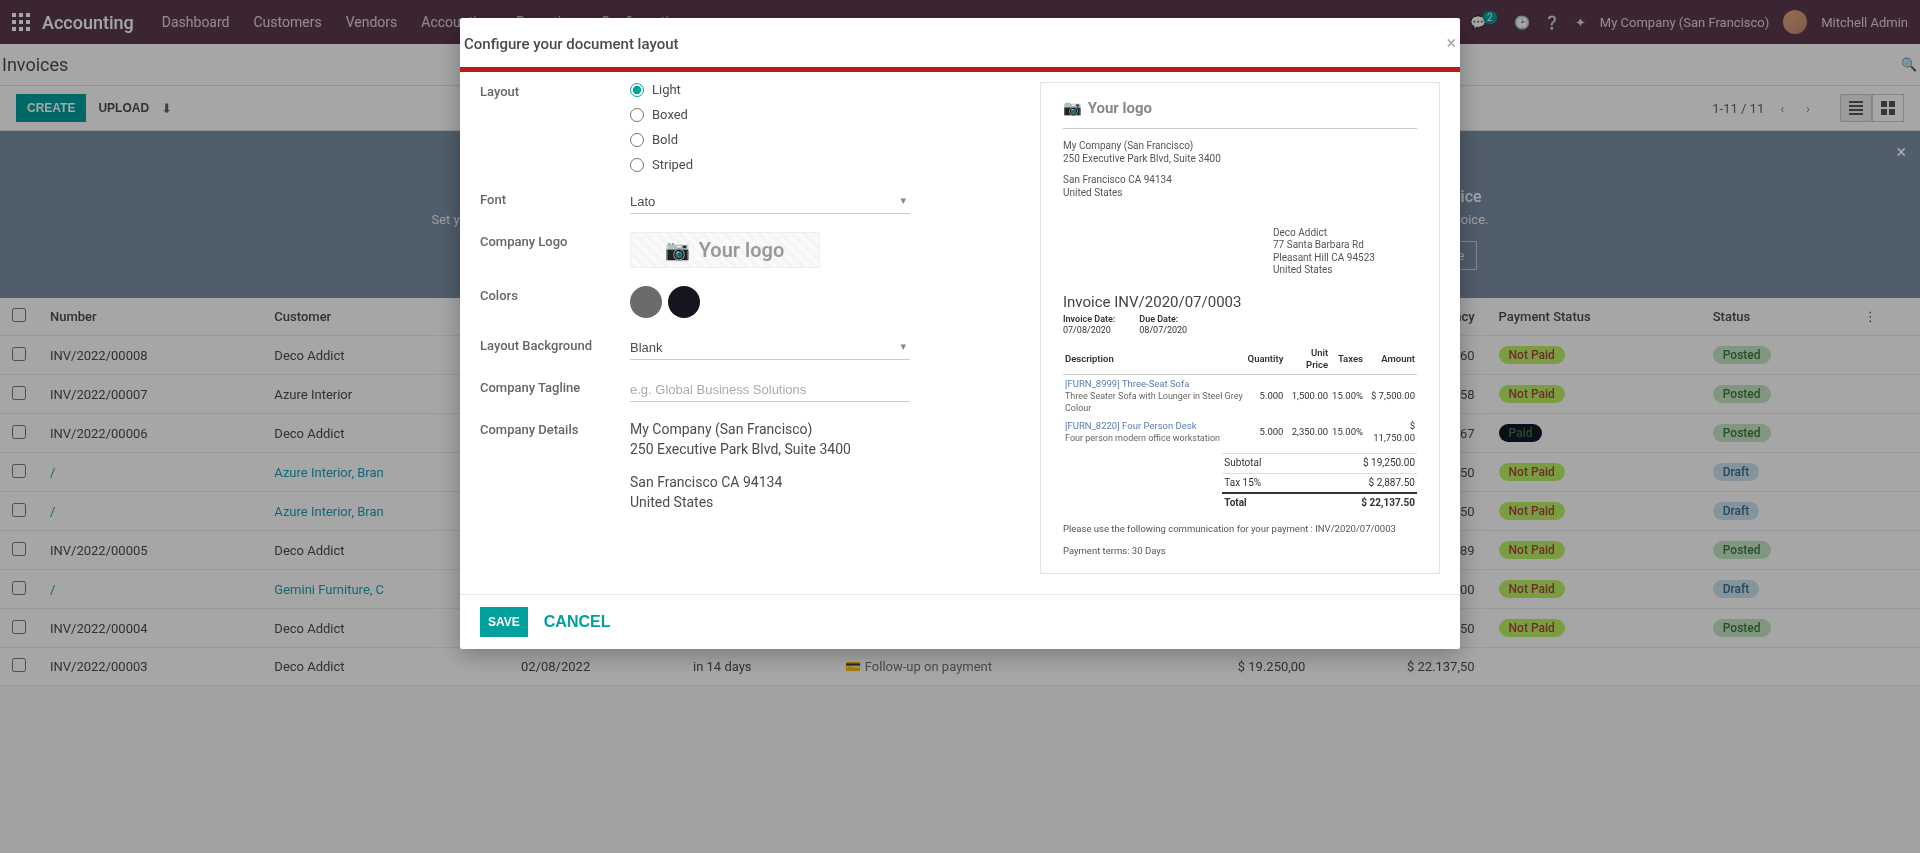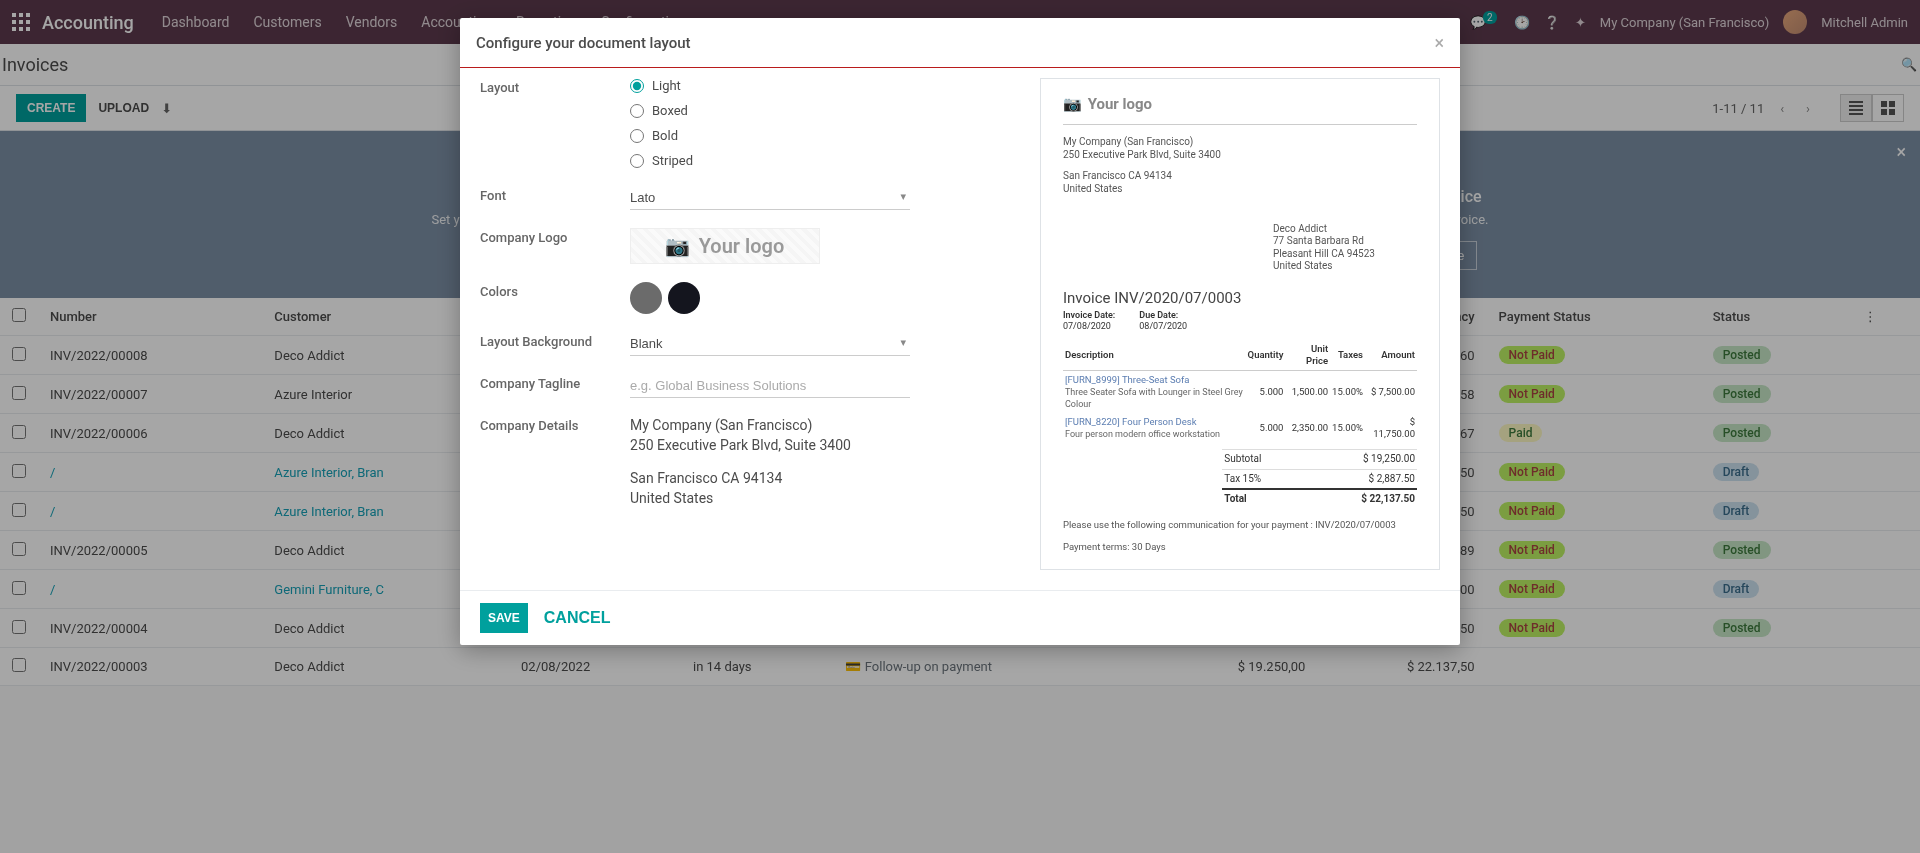--- a/index.html
+++ b/index.html
@@ -37,28 +37,28 @@
 .tbl { width: 100%; border-collapse: collapse; font-size: 13px; }
 .tbl th, .tbl td { text-align: left; padding: 10px 12px; border-bottom: 1px solid #e9ecef; white-space: nowrap; }
 .tbl th { color: #4c4c4c; font-weight: 500; }
 .tbl td.num { text-align: right; }
 .tbl th.num { text-align: right; }
 .tbl .ck { width: 30px; }
 .tbl input[type=checkbox] { width: 14px; height: 14px; }
 .linkc { color: #17a2b8; cursor:pointer; }
 .pill { display: inline-block; padding: 2px 10px; border-radius: 12px; font-size: 12px; font-weight: 500; }
 .pill.notpaid { background: #bef264; color: #a94442; }
-.pill.paid { background: #fef9c3; color: #3d7a3d; }
+.pill.paid { background: #0f172a; color: #3d7a3d; }
 .pill.posted { background: #c6e6c6; color: #3d7a3d; }
 .pill.draft { background: #cde2f0; color: #3a6d8c; }
 .followup { color: #6c757d; }
 .followup::before { content: "💳 "; }
 .bg-overlay { position: fixed; inset: 0; background: rgba(0,0,0,.35); z-index: 100; }
 .modal { position: fixed; top: 18px; left: 50%; transform: translateX(-50%); width: 1000px; max-width: 96vw; background: #fff; z-index: 101; border-radius: 2px; box-shadow: 0 5px 25px rgba(0,0,0,.3); display:flex; flex-direction:column; max-height: calc(100vh - 40px); }
-.modal-header { padding: 14px 16px; border-bottom: 1px solid #b91c1c; display:flex; align-items:center; }
+.modal-header { padding: 14px 4px; border-bottom: 5px solid #b91c1c; display:flex; align-items:flex-end; }
 .modal-header h4 { font-size: 15px; font-weight: 500; color:#4c4c4c; }
 .modal-header .close { margin-left:auto; color:#aaa; cursor:pointer; font-size: 18px; }
 .modal-body { padding: 10px 20px 20px 20px; overflow-y: auto; flex:1; }
 .form-grid { display: grid; grid-template-columns: 150px 300px 1fr; column-gap: 0px; row-gap: 18px; align-items: start; }
 .form-label { color: #666; font-weight: 500; font-size: 13px; padding-top: 2px; }
 .radio-col { display:flex; flex-direction:column; gap: 10px; font-size: 13px; color:#4c4c4c; }
 .radio-col label { display:flex; align-items:center; gap: 8px; cursor:pointer; }
 .radio-col input[type=radio] { accent-color: #00a09d; width:14px; height:14px; }
 .sel { width: 280px; border: none; border-bottom: 1px solid #ccc; background: transparent; font-size: 13px; padding: 4px 0; color:#4c4c4c; }
 .sel::placeholder { color:#aaa; }

